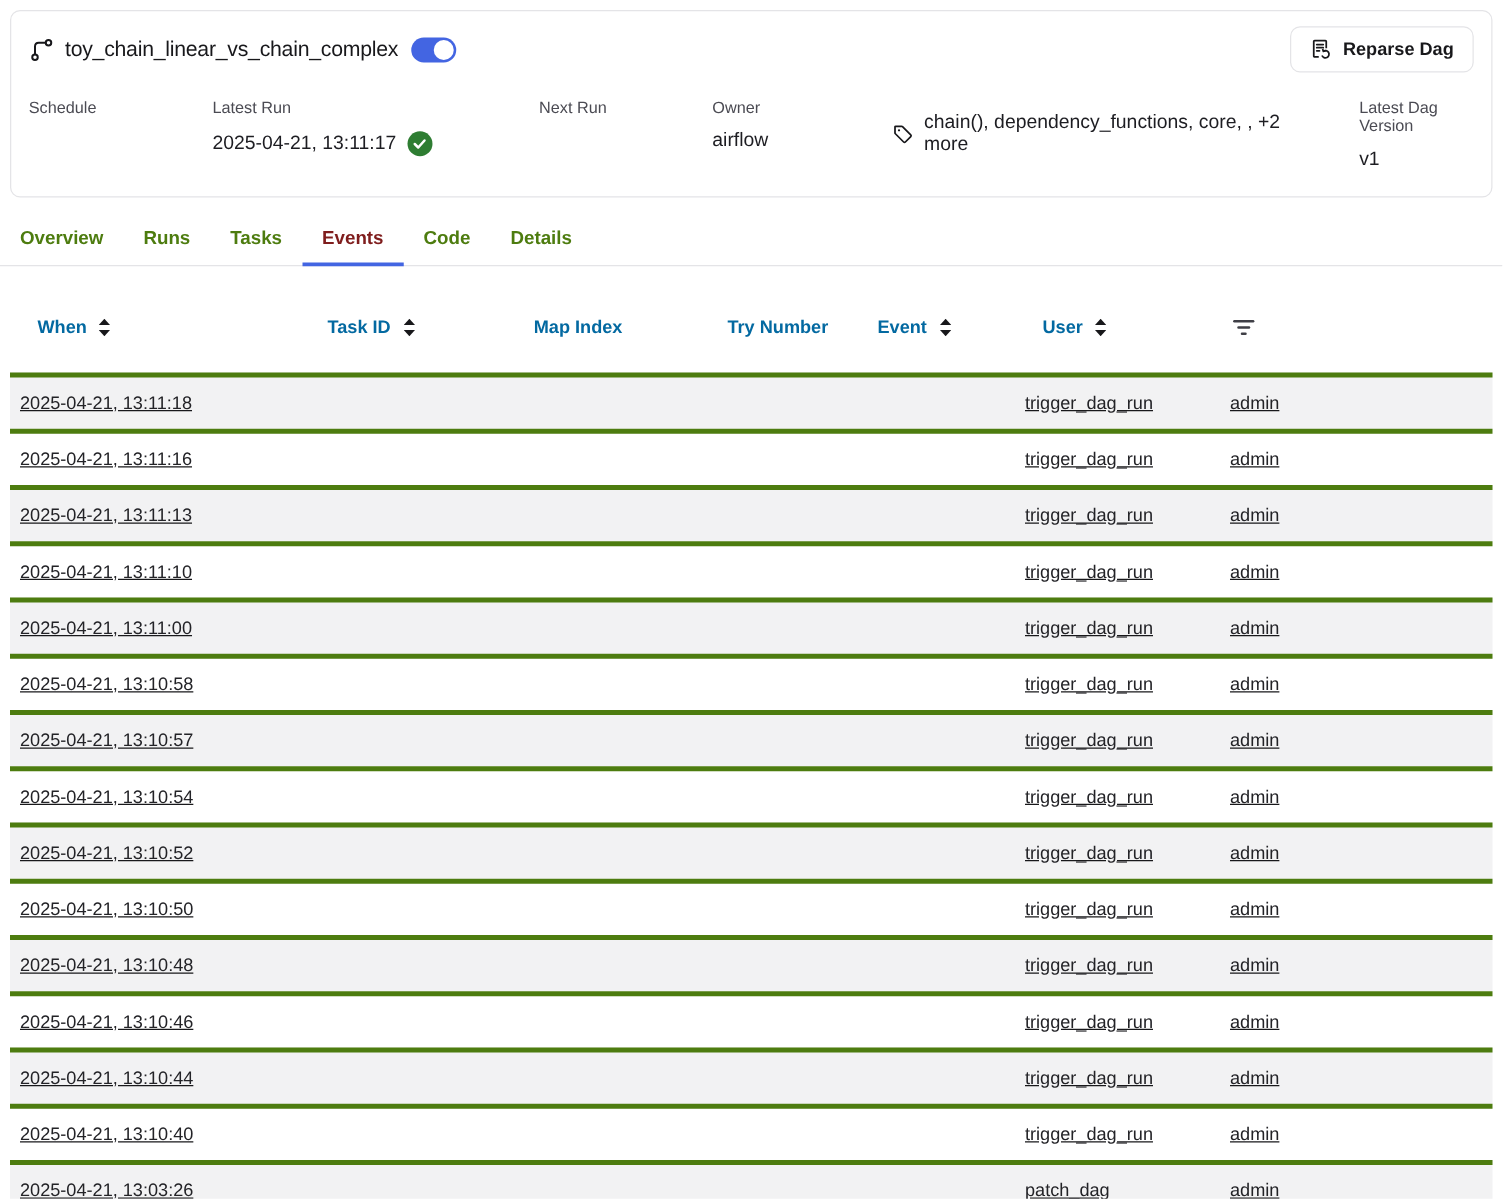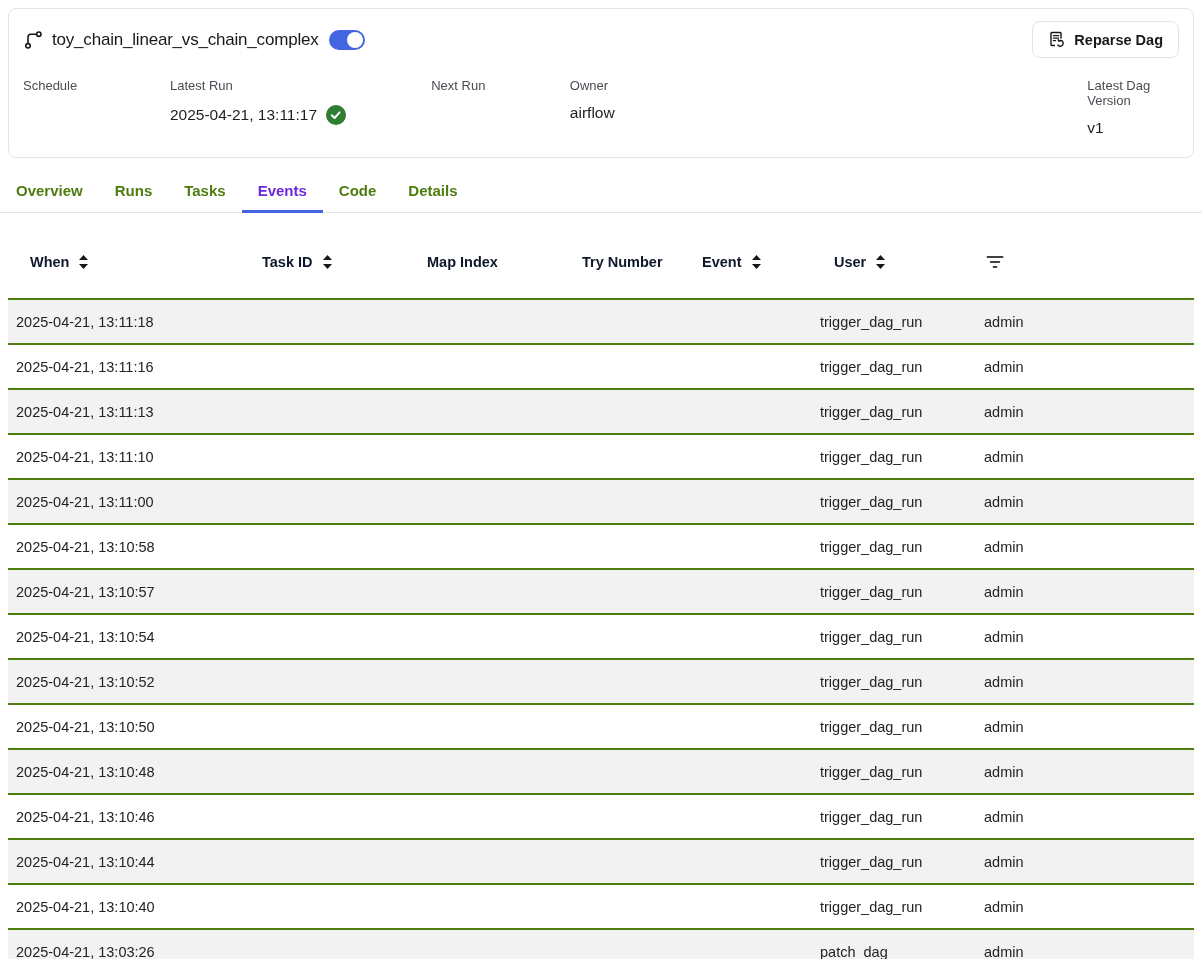--- a/index.html
+++ b/index.html
@@ -52,40 +52,40 @@
     border-bottom: 1px solid #e4e4e7;
     display: flex;
     padding-left: 0;
   }
   .tab {
     padding: 10px 16px 11px 16px;
     font-size: 15px; font-weight: 600; color: #4d7c0f;
     border: none; background: transparent; font-family: inherit; cursor: pointer;
     border-bottom: 3px solid transparent; margin-bottom: -1px;
   }
-  .tab.active { color: #6d28d9; border-bottom-color: #4365e2; }
+  .tab.active { color: #7f1d1d; border-bottom-color: #4365e2; }
 
   
   .grid-row {
     display: grid;
     grid-template-columns: 232px 165px 155px 120px 132px 164px 114px 1fr;
     align-items: center;
   }
   .table-head { margin: 26px 8px 0 8px; height: 46px; }
   .th {
     display: flex; align-items: center; gap: 10px;
-    font-size: 14.5px; font-weight: 700; color: #0f172a;
+    font-size: 14.5px; font-weight: 700; color: #0369a1;
     padding-left: 22px; background: transparent; border: none;
     font-family: inherit; cursor: pointer; height: 100%;
   }
   .th.static { cursor: default; }
   .th-filter { padding-left: 10px; cursor: pointer; display: flex; align-items: center; height: 100%; background: none; border: none; }
 
   .table-body { margin: 13px 8px 0 8px; }
-  .table-body .grid-row { height: 45px; border-top: 2px solid #4d7c0f; }
+  .table-body .grid-row { height: 45px; border-top: 4px solid #4d7c0f; text-decoration: underline; }
   .table-body .grid-row:nth-child(odd) { background: #f2f2f3; }
   .td {
     padding-left: 8px; font-size: 14.5px; color: #232327;
     white-space: nowrap; overflow: hidden;
   }
 
   .sort-icon { display: inline-flex; }
   svg { display: block; }
 </style>
 </head>
@@ -136,20 +136,29 @@
     </div>
     <div class="info-col col-next-run">
       <div class="info-label">Next Run</div>
       <div class="info-value"></div>
     </div>
     <div class="info-col col-owner">
       <div class="info-label">Owner</div>
       <div class="info-value">airflow</div>
     </div>
     <div class="info-col col-tags">
+      <div class="info-value">
+        <span>
+          <svg width="17" height="17" viewBox="0 0 17 17" fill="none" stroke="#18181b" stroke-width="1.4">
+            <path d="M2 2.6 a.6.6 0 0 1 .6 -.6 H7.3 a1 1 0 0 1 .7 .3 L14.6 8.9 a1 1 0 0 1 0 1.4 L10.3 14.6 a1 1 0 0 1 -1.4 0 L2.3 8 a1 1 0 0 1 -.3 -.7 Z" stroke-linejoin="round"></path>
+            <circle cx="5.2" cy="5.2" r="0.9" fill="#18181b" stroke="none"></circle>
+          </svg>
+        </span>
+        <span>chain(), dependency_functions, core, , +2 more</span>
+      </div>
     </div>
     <div class="info-col col-version">
       <div class="info-label">Latest Dag Version</div>
       <div class="info-value">v1</div>
     </div>
   </div>
 </div>
 
 <div class="tabs">
   <button class="tab">Overview</button>

